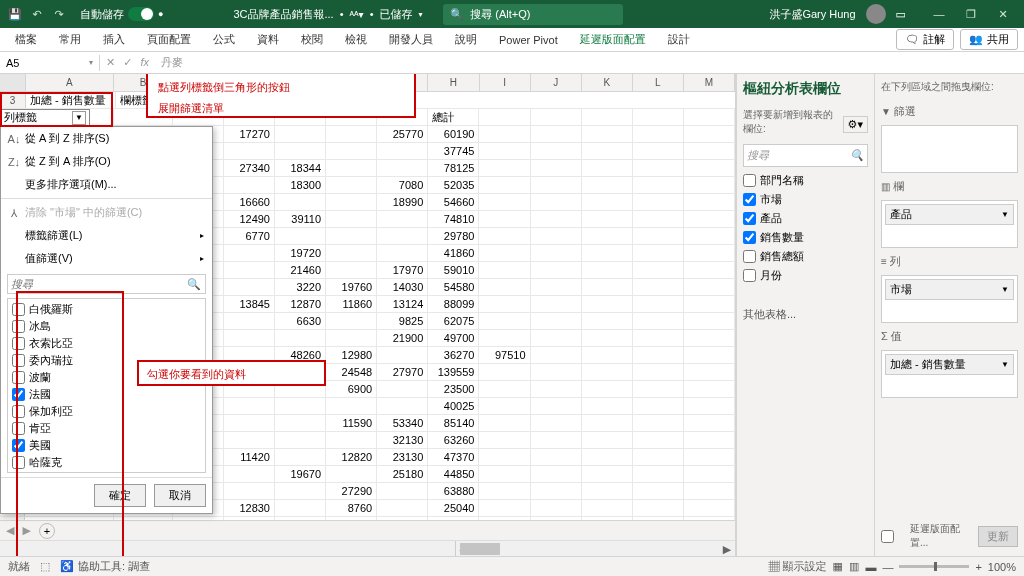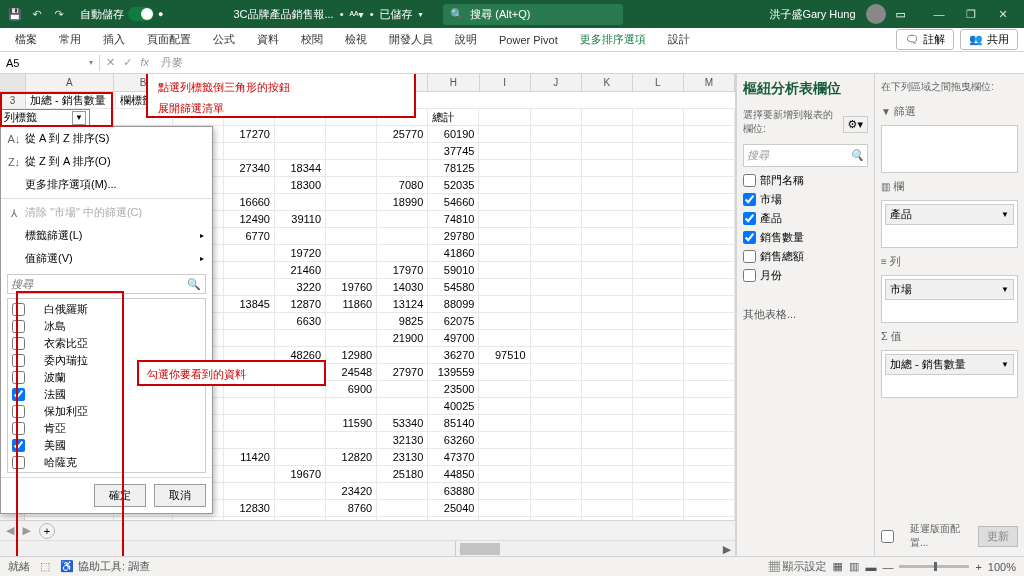--- a/index.html
+++ b/index.html
@@ -35,21 +35,21 @@
 .rh{width:26px;background:#f3f2f1;border-right:1px solid #d4d4d4;text-align:center;font-size:10px;color:#555;line-height:17px}
 .cell{border-right:1px solid #e8e8e8;padding:0 4px;line-height:17px;text-align:right;overflow:hidden;white-space:nowrap}
 .cell.text{text-align:left}
 .filter-panel{position:absolute;left:0;top:17px;width:213px;background:#fff;border:1px solid #999;box-shadow:2px 2px 6px rgba(0,0,0,.25);z-index:10}
 .fp-item{padding:4px 8px 4px 24px;display:flex;align-items:center;gap:6px;position:relative}
 .fp-item .i{position:absolute;left:6px;width:14px;text-align:center;color:#666}
 .fp-item.dis{color:#aaa}
 .fp-search{margin:4px 6px;display:flex;align-items:center;border:1px solid #ccc}
 .fp-search input{flex:1;border:none;padding:3px;font-style:italic;color:#999;outline:none}
 .fp-list{margin:2px 6px 4px 6px;border:1px solid #ccc;height:175px;overflow-y:scroll;padding:2px}
-.fp-li{display:flex;align-items:center;gap:19px;padding:1px 2px}
+.fp-li{display:flex;align-items:center;gap:4px;padding:1px 2px}
 .fp-li input{margin:0}
 .fp-btns{display:flex;justify-content:flex-end;gap:8px;padding:6px;border-top:1px solid #ddd}
 .fp-btns button{padding:3px 14px;border:1px solid #999;background:#f0f0f0}
 .dropdown-cell{position:absolute;left:0;top:0;width:90px;height:17px;border:1px solid #888;background:#fff;display:flex;align-items:center;justify-content:space-between;padding:0 3px;z-index:11}
 .dropdown-cell .dd{width:14px;height:14px;border:1px solid #999;display:flex;align-items:center;justify-content:center;font-size:8px}
 .callout{position:absolute;background:#fff;border:2px solid #cc0000;z-index:20;padding:6px 10px;color:#cc0000;font-size:15px}
 .callout1{left:146px;top:-6px;width:270px;height:50px;line-height:19px}
 .callout2{left:137px;top:286px;width:189px;height:26px;line-height:14px;font-size:15px;padding:4px 8px}
 .red-box{position:absolute;border:2px solid #cc0000;z-index:19;pointer-events:none}
 .pivot-pane{width:288px;background:#f3f2f1;border-left:1px solid #d4d4d4;display:flex}
@@ -120,21 +120,21 @@
     <div class="tab">常用</div>
     <div class="tab">插入</div>
     <div class="tab">頁面配置</div>
     <div class="tab">公式</div>
     <div class="tab">資料</div>
     <div class="tab">校閱</div>
     <div class="tab">檢視</div>
     <div class="tab">開發人員</div>
     <div class="tab">說明</div>
     <div class="tab">Power Pivot</div>
-    <div class="tab active">更多排序選項</div>
+    <div class="tab active">延遲版面配置</div>
     <div class="tab">設計</div>
     <div class="right-btns">
     <div class="rtbtn">
         <span>🗨</span>
         <span>註解</span>
       </div>
     <div class="rtbtn">
         <span>👥</span>
         <span>共用</span>
       </div>
@@ -530,21 +530,21 @@
           <div class="cell" style="width:52px"></div>
           <div class="cell" style="width:52px"></div>
         </div>
         <div class="row">
           <div class="rh">26</div>
           <div class="cell" style="width:90px"></div>
           <div class="cell" style="width:60px">310</div>
           <div class="cell" style="width:52px"></div>
           <div class="cell" style="width:52px"></div>
           <div class="cell" style="width:52px"></div>
-          <div class="cell" style="width:52px">23420</div>
+          <div class="cell" style="width:52px">27290</div>
           <div class="cell" style="width:52px"></div>
           <div class="cell" style="width:52px">63880</div>
           <div class="cell" style="width:52px"></div>
           <div class="cell" style="width:52px"></div>
           <div class="cell" style="width:52px"></div>
           <div class="cell" style="width:52px"></div>
           <div class="cell" style="width:52px"></div>
         </div>
         <div class="row">
           <div class="rh">27</div>

